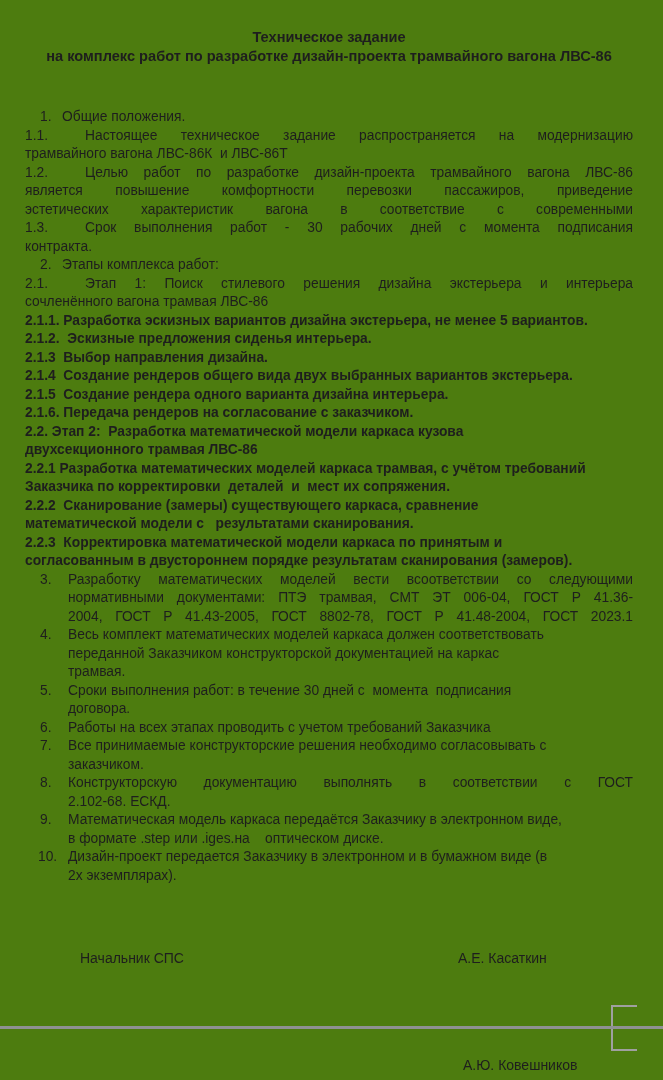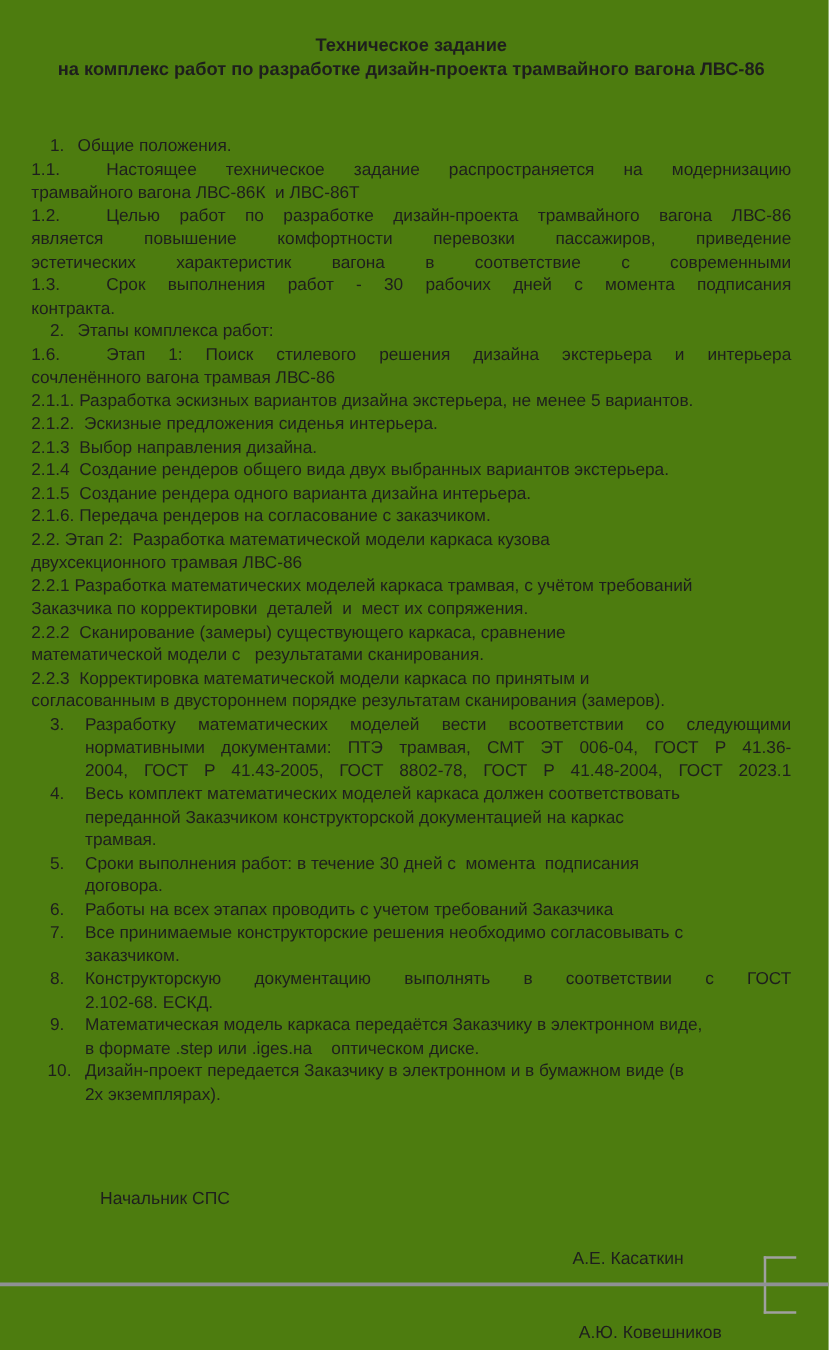--- a/index.html
+++ b/index.html
@@ -27,21 +27,21 @@
   }
   .title div { white-space: nowrap; }
   p { margin: 0; }
   
   .sec { padding-left: 15px; }
   .secnum { display: inline-block; width: 22px; }
   
   .pnum { display: inline-block; width: 60px; }
   .jline { text-align: justify; text-align-last: justify; }
   .lline { white-space: pre-wrap; } 
-  .plain { white-space: pre-wrap; } 
+  .plain { white-space: pre-wrap; font-weight: bold; } 
   
   .oli { position: relative; padding-left: 43px; }
   .oli .marker { position: absolute; left: 15px; top: 0; }
   .oli.m10 .marker { left: 13px; }
   .ltext { white-space: pre-wrap; }
   
   .sig { position: absolute; font-weight: 400; font-size: 14px; white-space: nowrap; }
   
   .divider { position: absolute; left: 0; width: 663px; height: 3px; background: #8f9193; top: 1026px; }
   .bracket {
@@ -75,21 +75,21 @@
   </div>
 
   <div>
     <div class="jline"><span class="pnum">1.3.</span><span>Срок выполнения работ - 30 рабочих дней с момента подписания</span></div>
     <div class="lline">контракта.</div>
   </div>
 
   <p class="sec"><span class="secnum">2.</span><span>Этапы комплекса работ:</span></p>
 
   <div>
-    <div class="jline"><span class="pnum">1.6.</span><span>Этап 1: Поиск стилевого решения дизайна экстерьера и интерьера</span></div>
+    <div class="jline"><span class="pnum">2.1.</span><span>Этап 1: Поиск стилевого решения дизайна экстерьера и интерьера</span></div>
     <div class="lline">сочленённого вагона трамвая ЛВС-86</div>
   </div>
 
   <p class="plain">2.1.1. Разработка эскизных вариантов дизайна экстерьера, не менее 5 вариантов.</p>
   <p class="plain">2.1.2.  Эскизные предложения сиденья интерьера.</p>
   <p class="plain">2.1.3  Выбор направления дизайна.</p>
   <p class="plain">2.1.4  Создание рендеров общего вида двух выбранных вариантов экстерьера.</p>
   <p class="plain">2.1.5  Создание рендера одного варианта дизайна интерьера.</p>
   <p class="plain">2.1.6. Передача рендеров на согласование с заказчиком.</p>
   <p class="plain">2.2. Этап 2:  Разработка математической модели каркаса кузова
@@ -144,21 +144,21 @@
 в формате .step или .iges.на    оптическом диске.</div>
   </div>
 
   <div class="oli m10">
     <span class="marker">10.</span>
     <div class="ltext">Дизайн-проект передается Заказчику в электронном и в бумажном виде (в
 2х экземплярах).</div>
   </div>
 
   <div class="sig" style="left:80px; top:949px;">Начальник СПС</div>
-  <div class="sig" style="left:458px; top:997px;">А.Е. Касаткин</div>
+  <div class="sig" style="left:458px; top:949px;">А.Е. Касаткин</div>
 
   <div class="bracket"></div>
   <div class="divider"></div>
 
   <div class="sig" style="left:60px; top:1092px;margin-top:13px;">Заместитель начальника СПС</div>
   <div class="sig" style="left:463px; top:1056px;">А.Ю. Ковешников</div>
 
 </div>
 
 </body></html>

